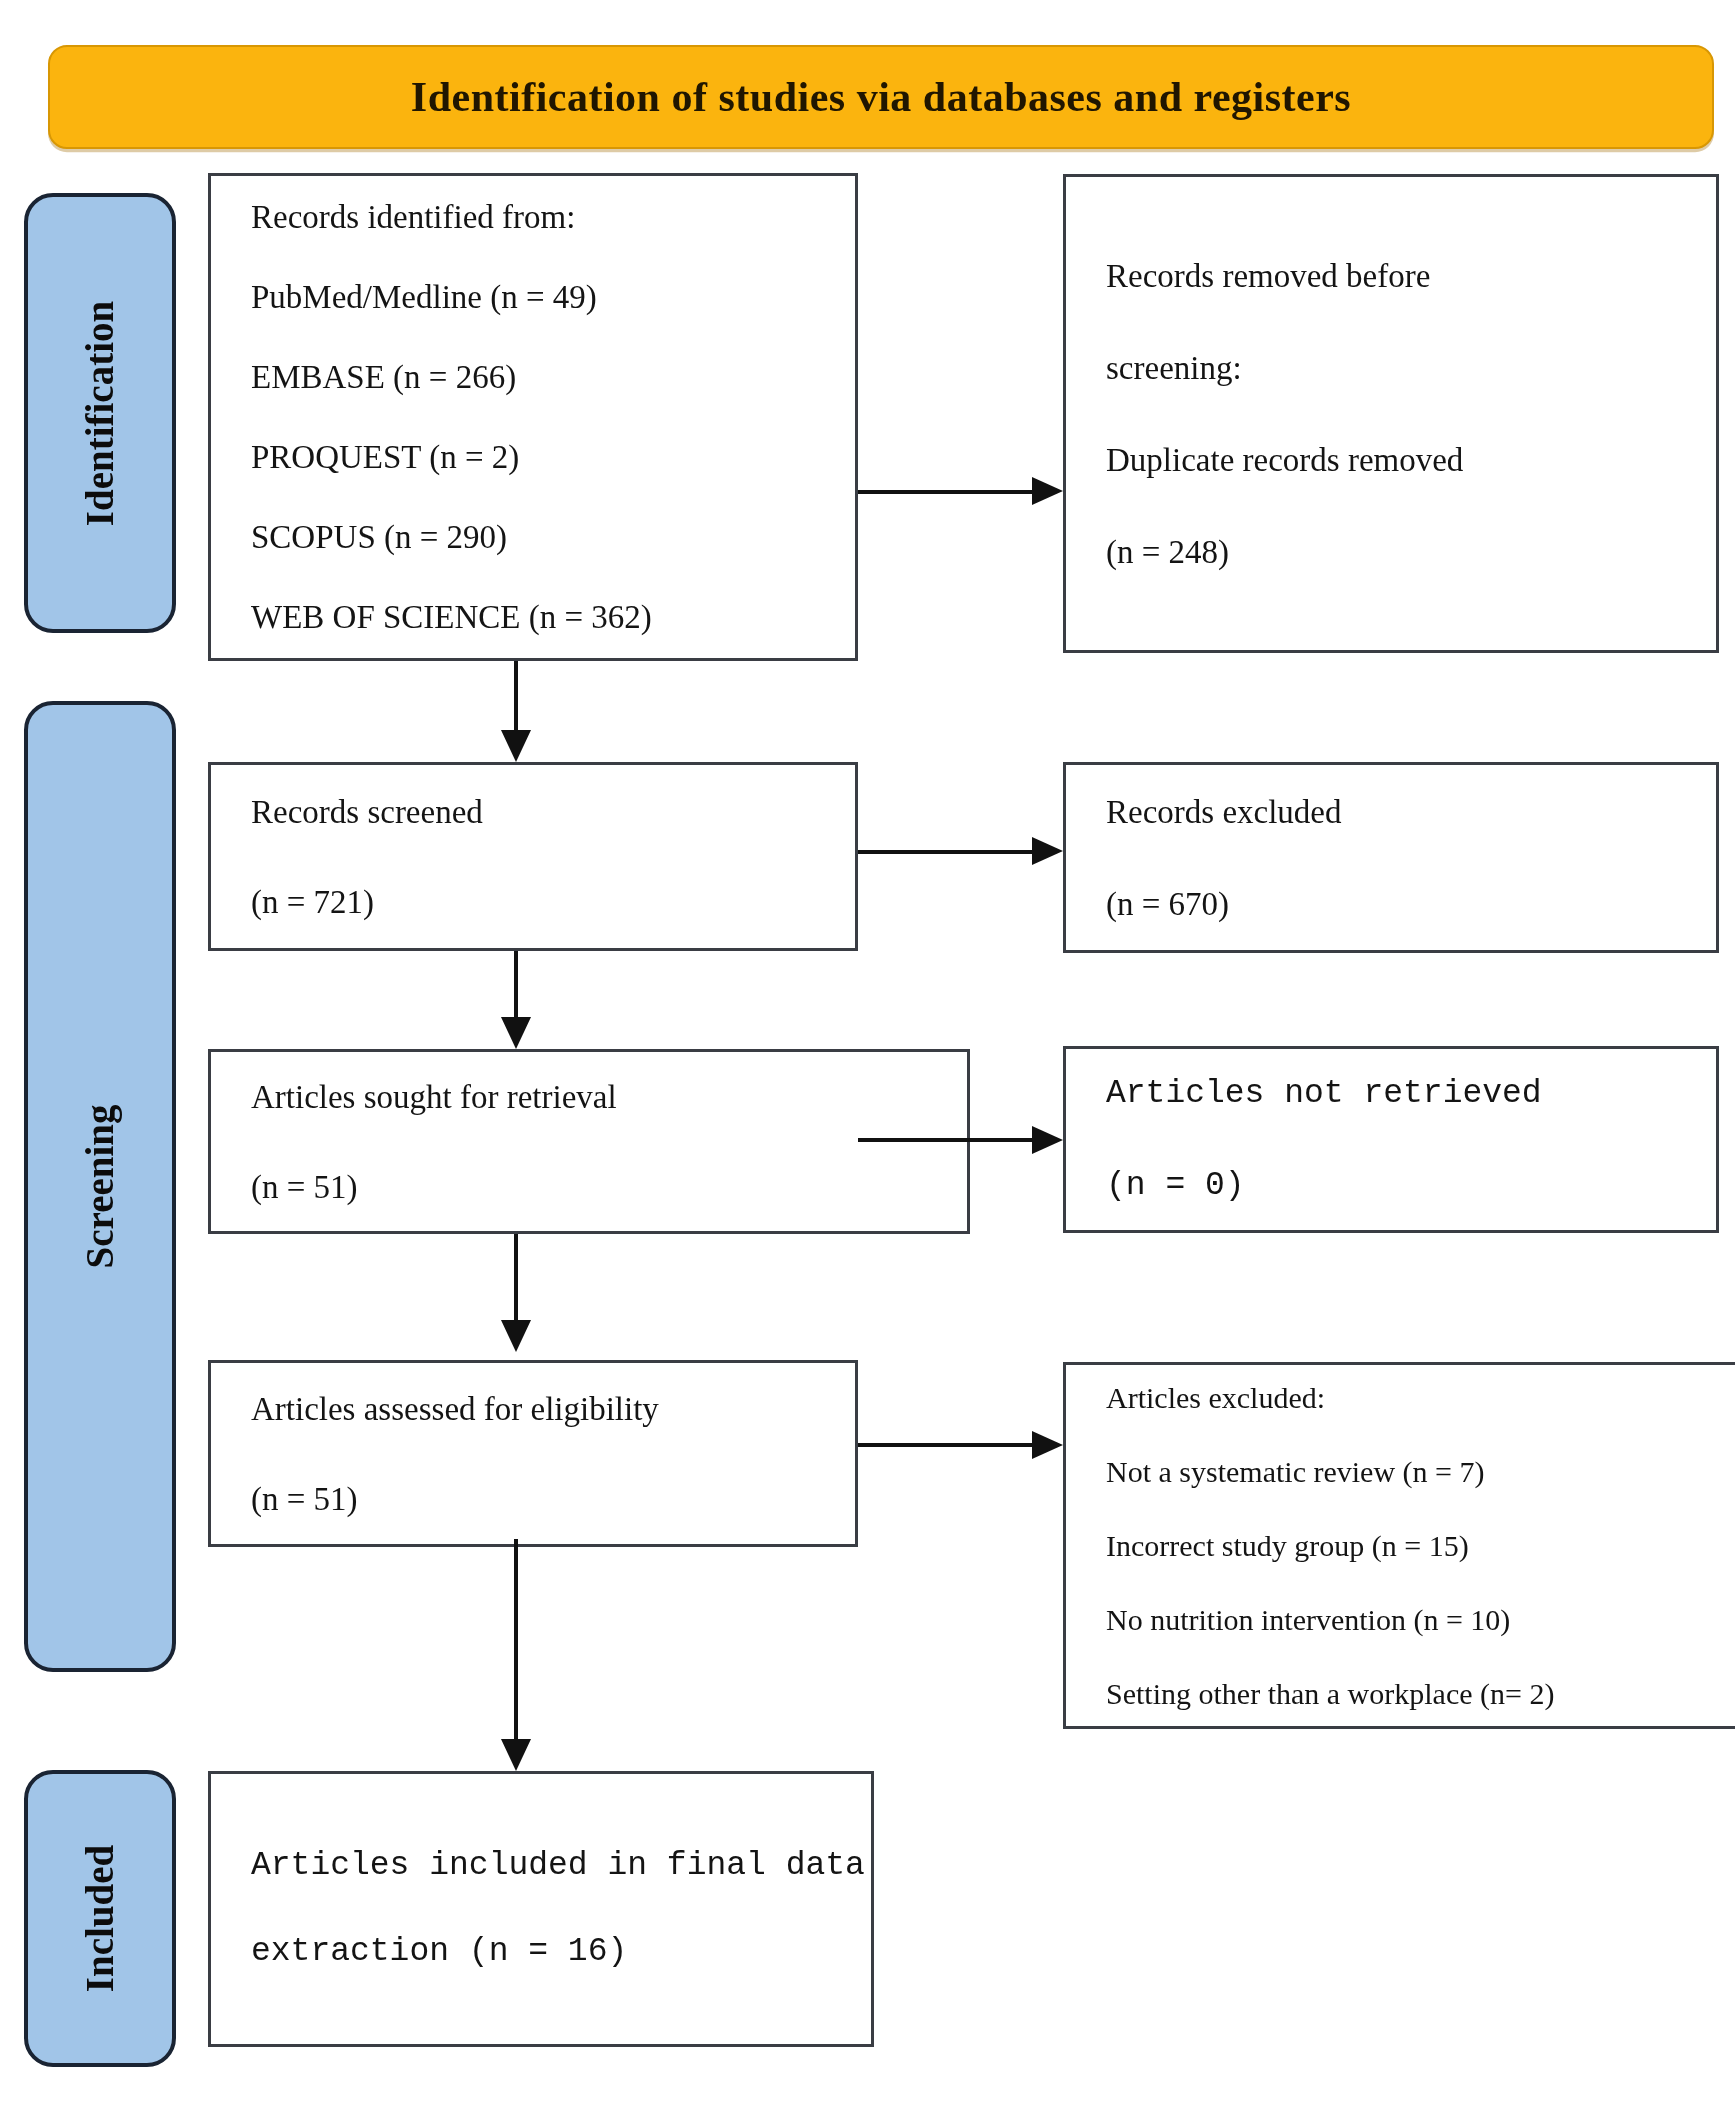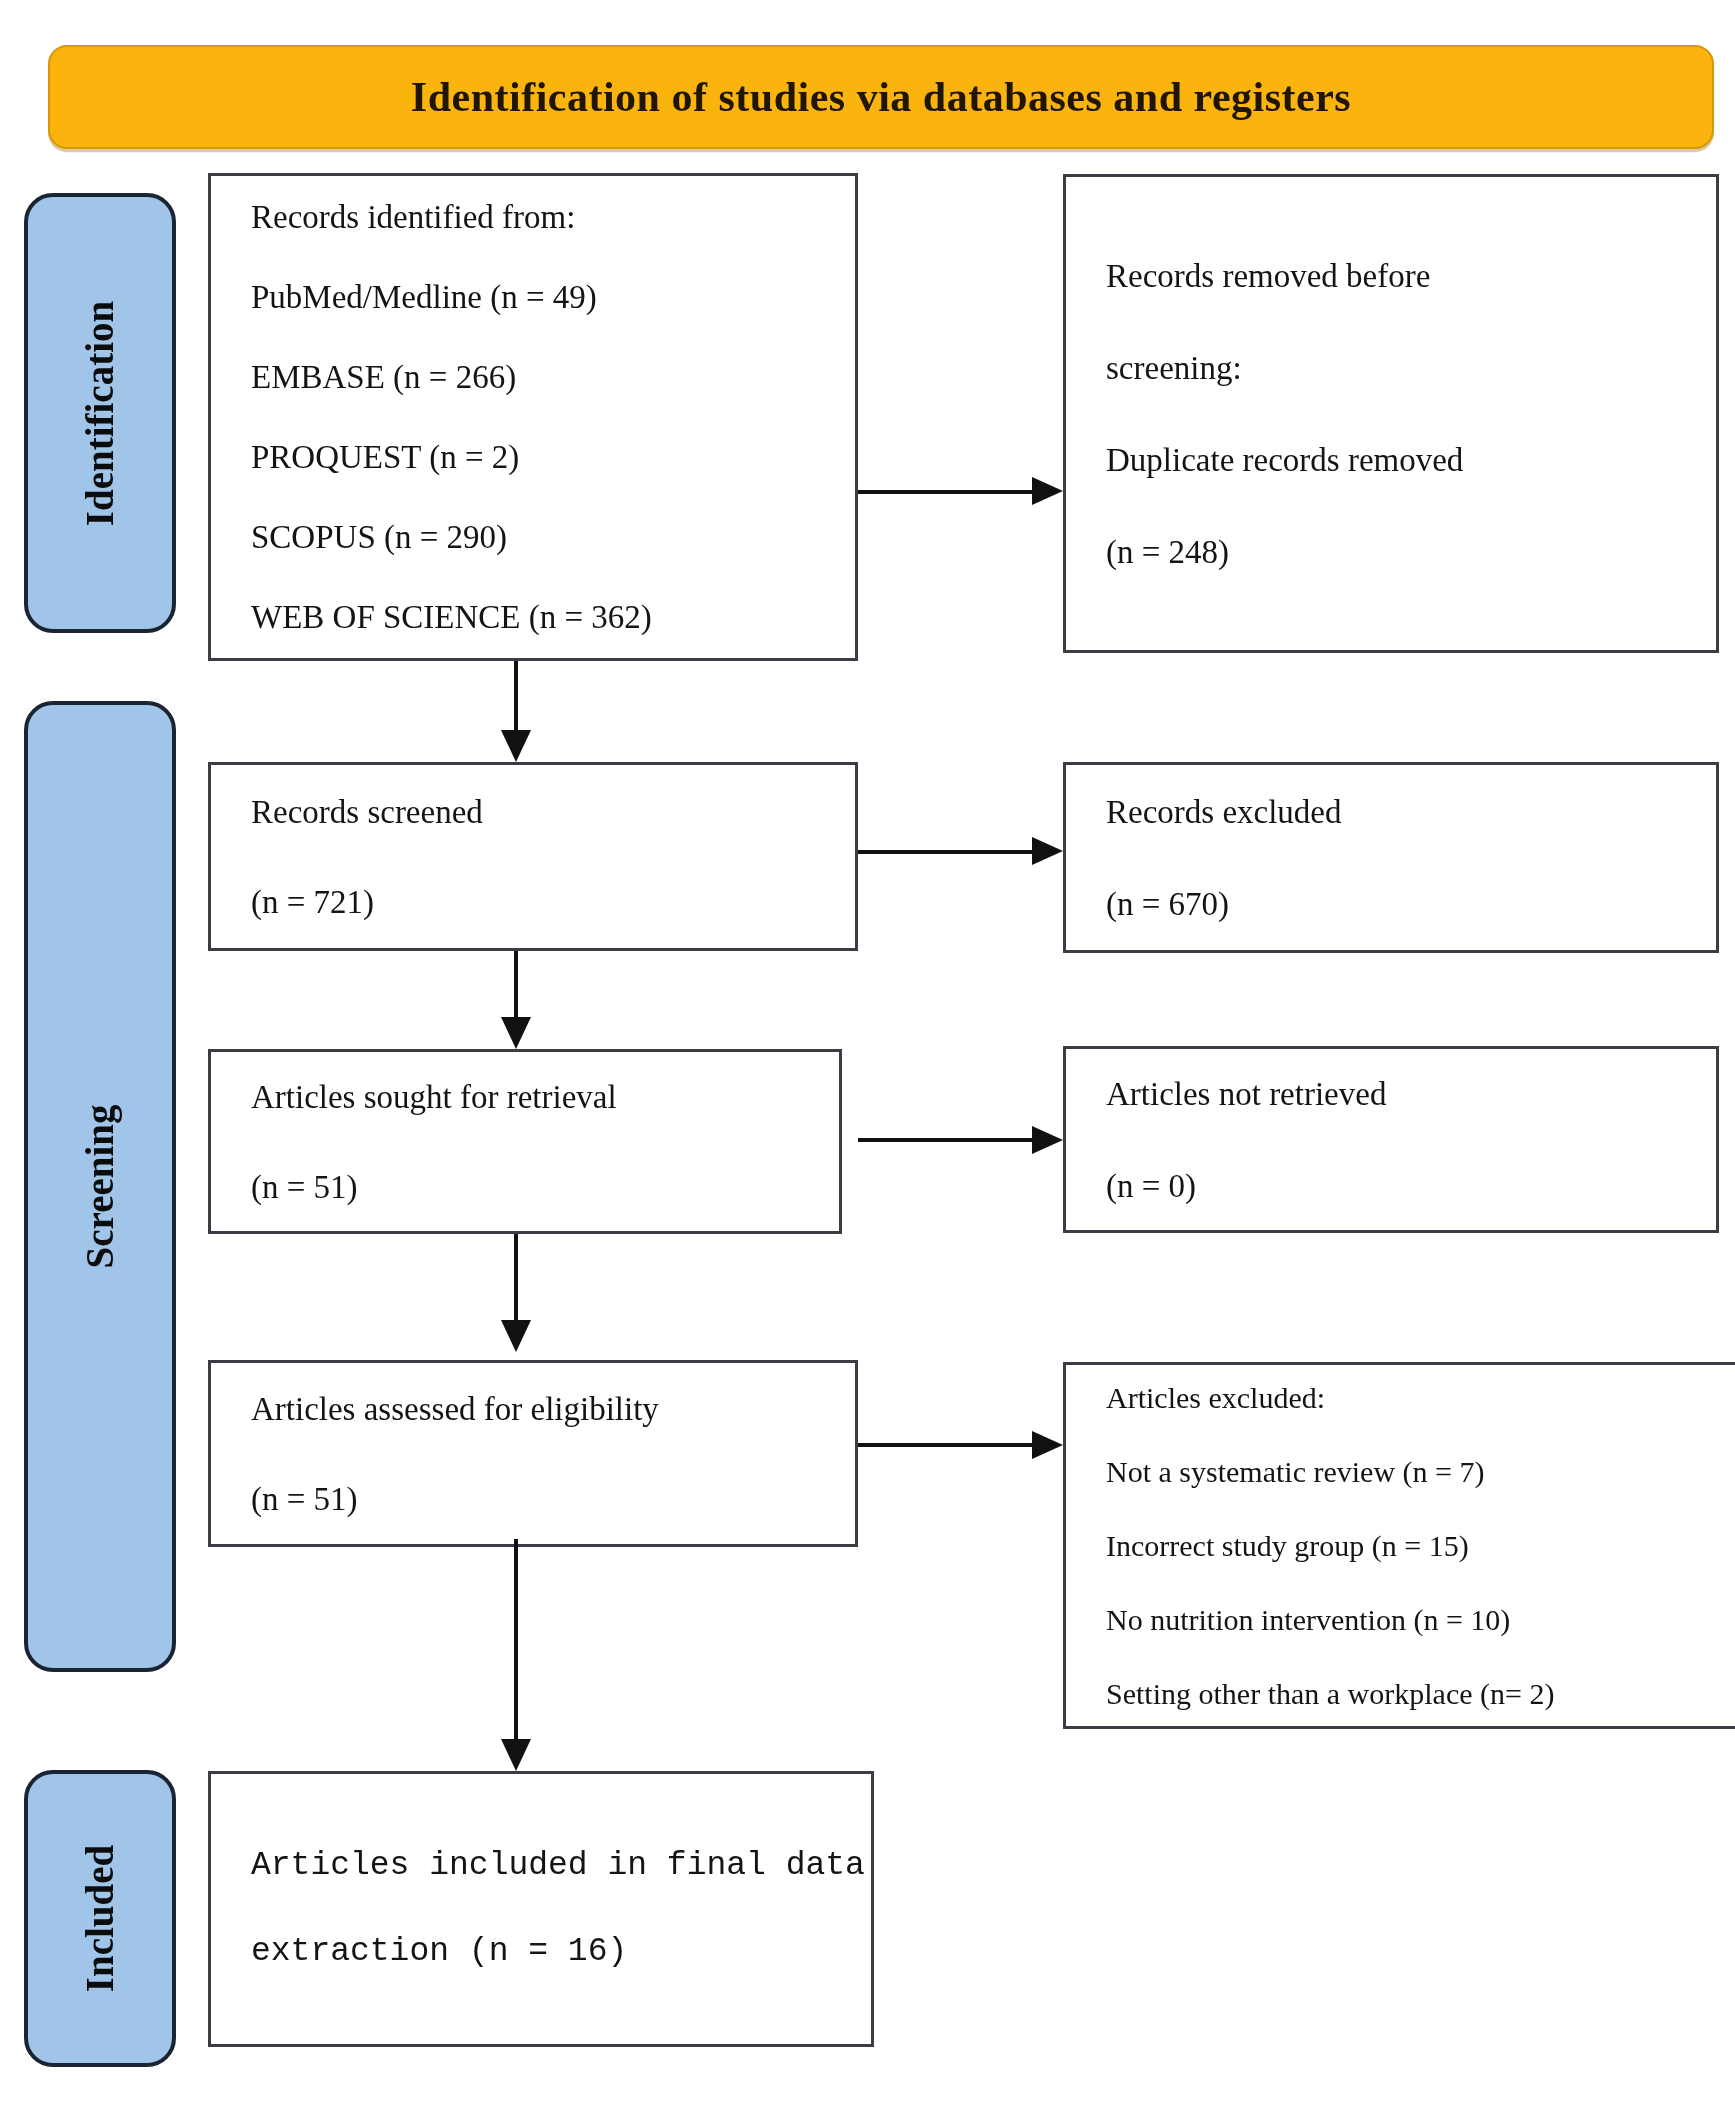--- a/index.html
+++ b/index.html
@@ -132,21 +132,21 @@
       <div class="line">PROQUEST (n = 2)</div>
       <div class="line">SCOPUS (n = 290)</div>
       <div class="line">WEB OF SCIENCE (n = 362)</div>
     </div>
 
   <div class="fbox" style="left:208px;top:762px;width:650px;height:189px;--lh:90px;">
       <div class="line">Records screened</div>
       <div class="line">(n = 721)</div>
     </div>
 
-  <div class="fbox" style="left:208px;top:1049px;width:634px;height:185px;--lh:90px;">
+  <div class="fbox" style="left:208px;top:1049px;width:762px;height:185px;--lh:90px;">
       <div class="line">Articles sought for retrieval</div>
       <div class="line">(n = 51)</div>
     </div>
 
   <div class="fbox" style="left:208px;top:1352px;width:650px;height:187px;margin-top:8px;--lh:90px;">
       <div class="line">Articles assessed for eligibility</div>
       <div class="line">(n = 51)</div>
     </div>
 
   <div class="fbox" style="left:208px;top:1771px;width:666px;height:276px;font-family:Liberation Mono, monospace;--lh:86px;">
@@ -159,21 +159,21 @@
       <div class="line">screening:</div>
       <div class="line">Duplicate records removed</div>
       <div class="line">(n = 248)</div>
     </div>
 
   <div class="fbox" style="left:1063px;top:762px;width:656px;height:191px;--lh:92px;">
       <div class="line">Records excluded</div>
       <div class="line">(n = 670)</div>
     </div>
 
-  <div class="fbox" style="left:1063px;top:1046px;width:656px;height:187px;--lh:92px;">
+  <div class="fbox" style="left:1063px;top:1046px;width:656px;height:187px;font-family:Liberation Mono, monospace;--lh:92px;">
       <div class="line">Articles not retrieved</div>
       <div class="line">(n = 0)</div>
     </div>
 
   <div class="fbox" style="left:1063px;top:1362px;width:691px;height:367px;--lh:74px;--fs:30px;">
       <div class="line">Articles excluded:</div>
       <div class="line">Not a systematic review (n = 7)</div>
       <div class="line">Incorrect study group (n = 15)</div>
       <div class="line">No nutrition intervention (n = 10)</div>
       <div class="line">Setting other than a workplace (n= 2)</div>

